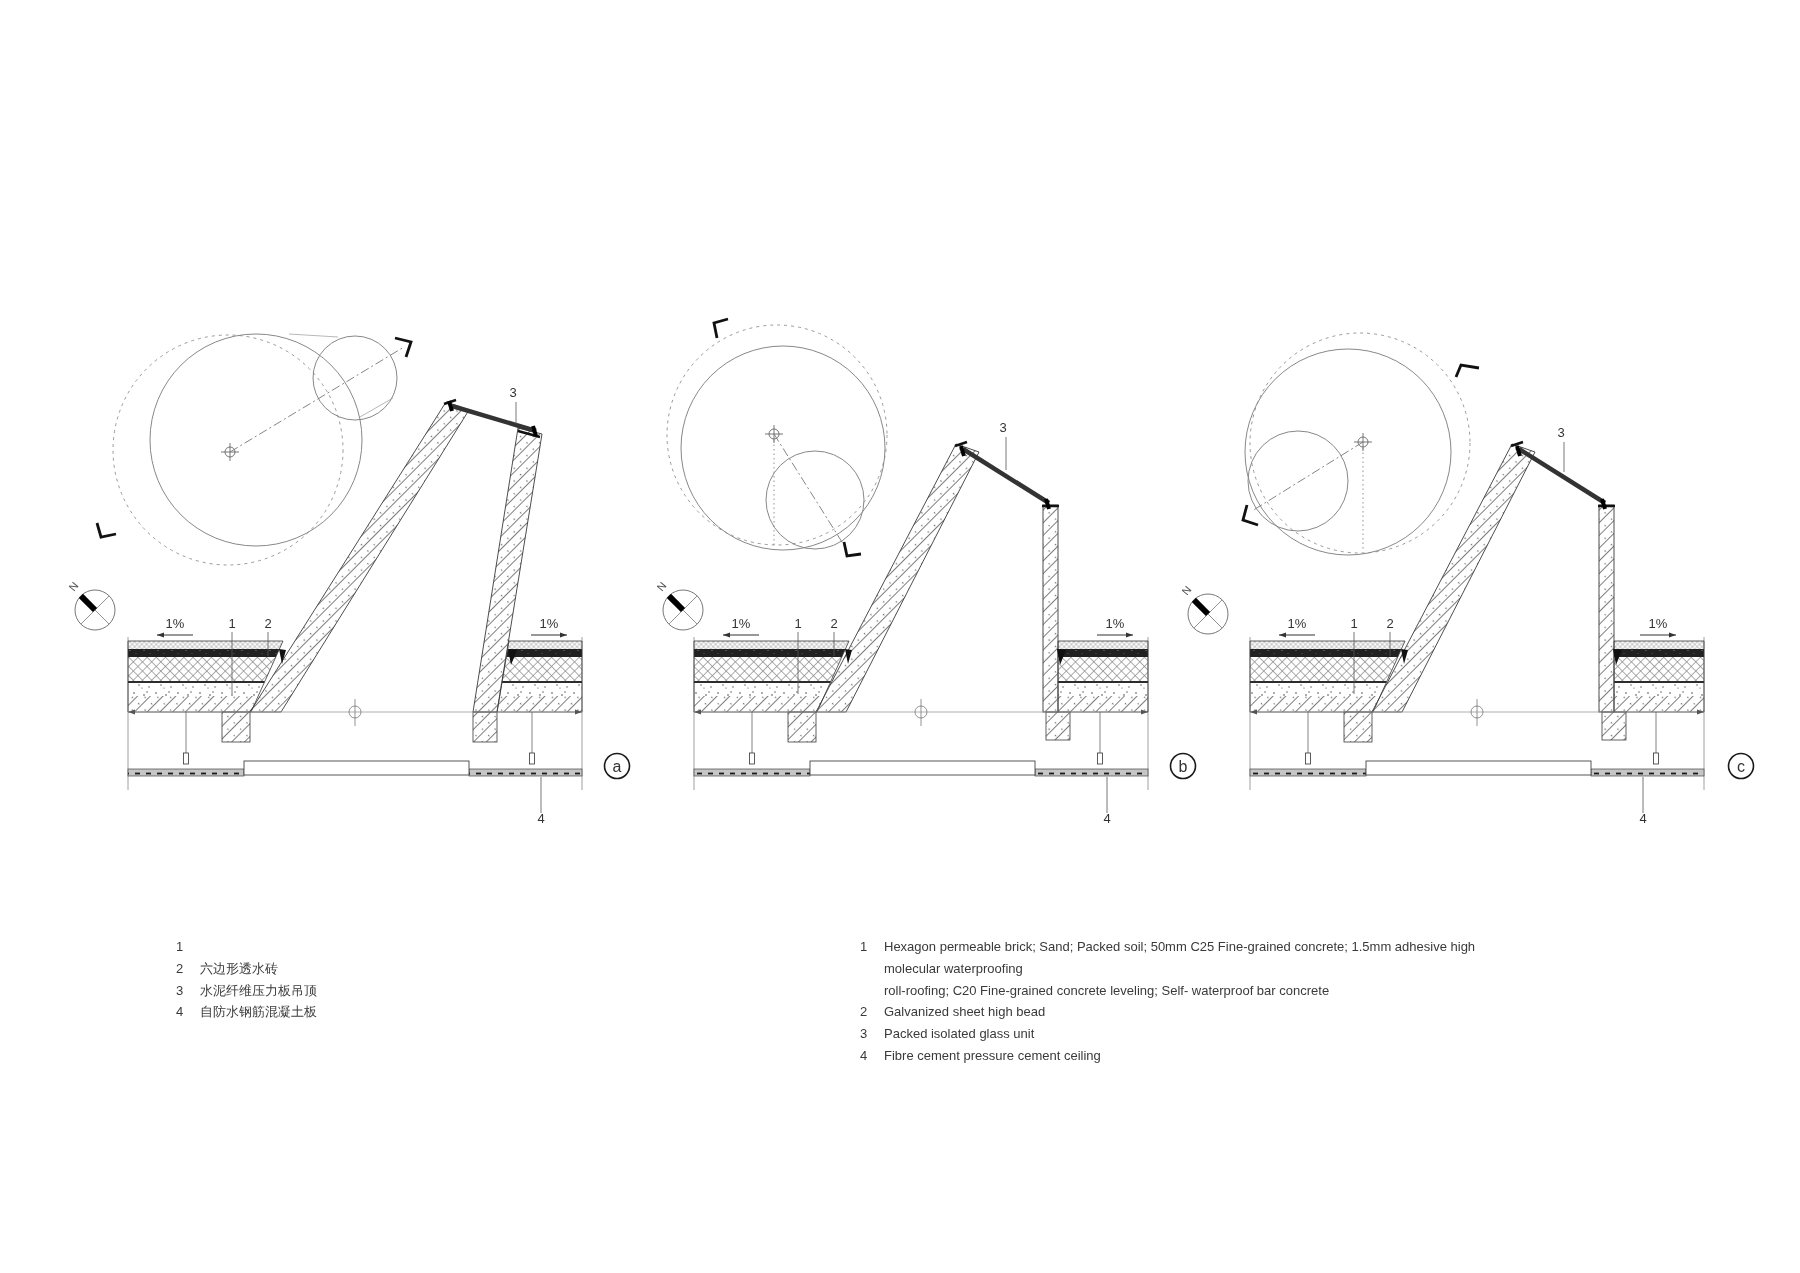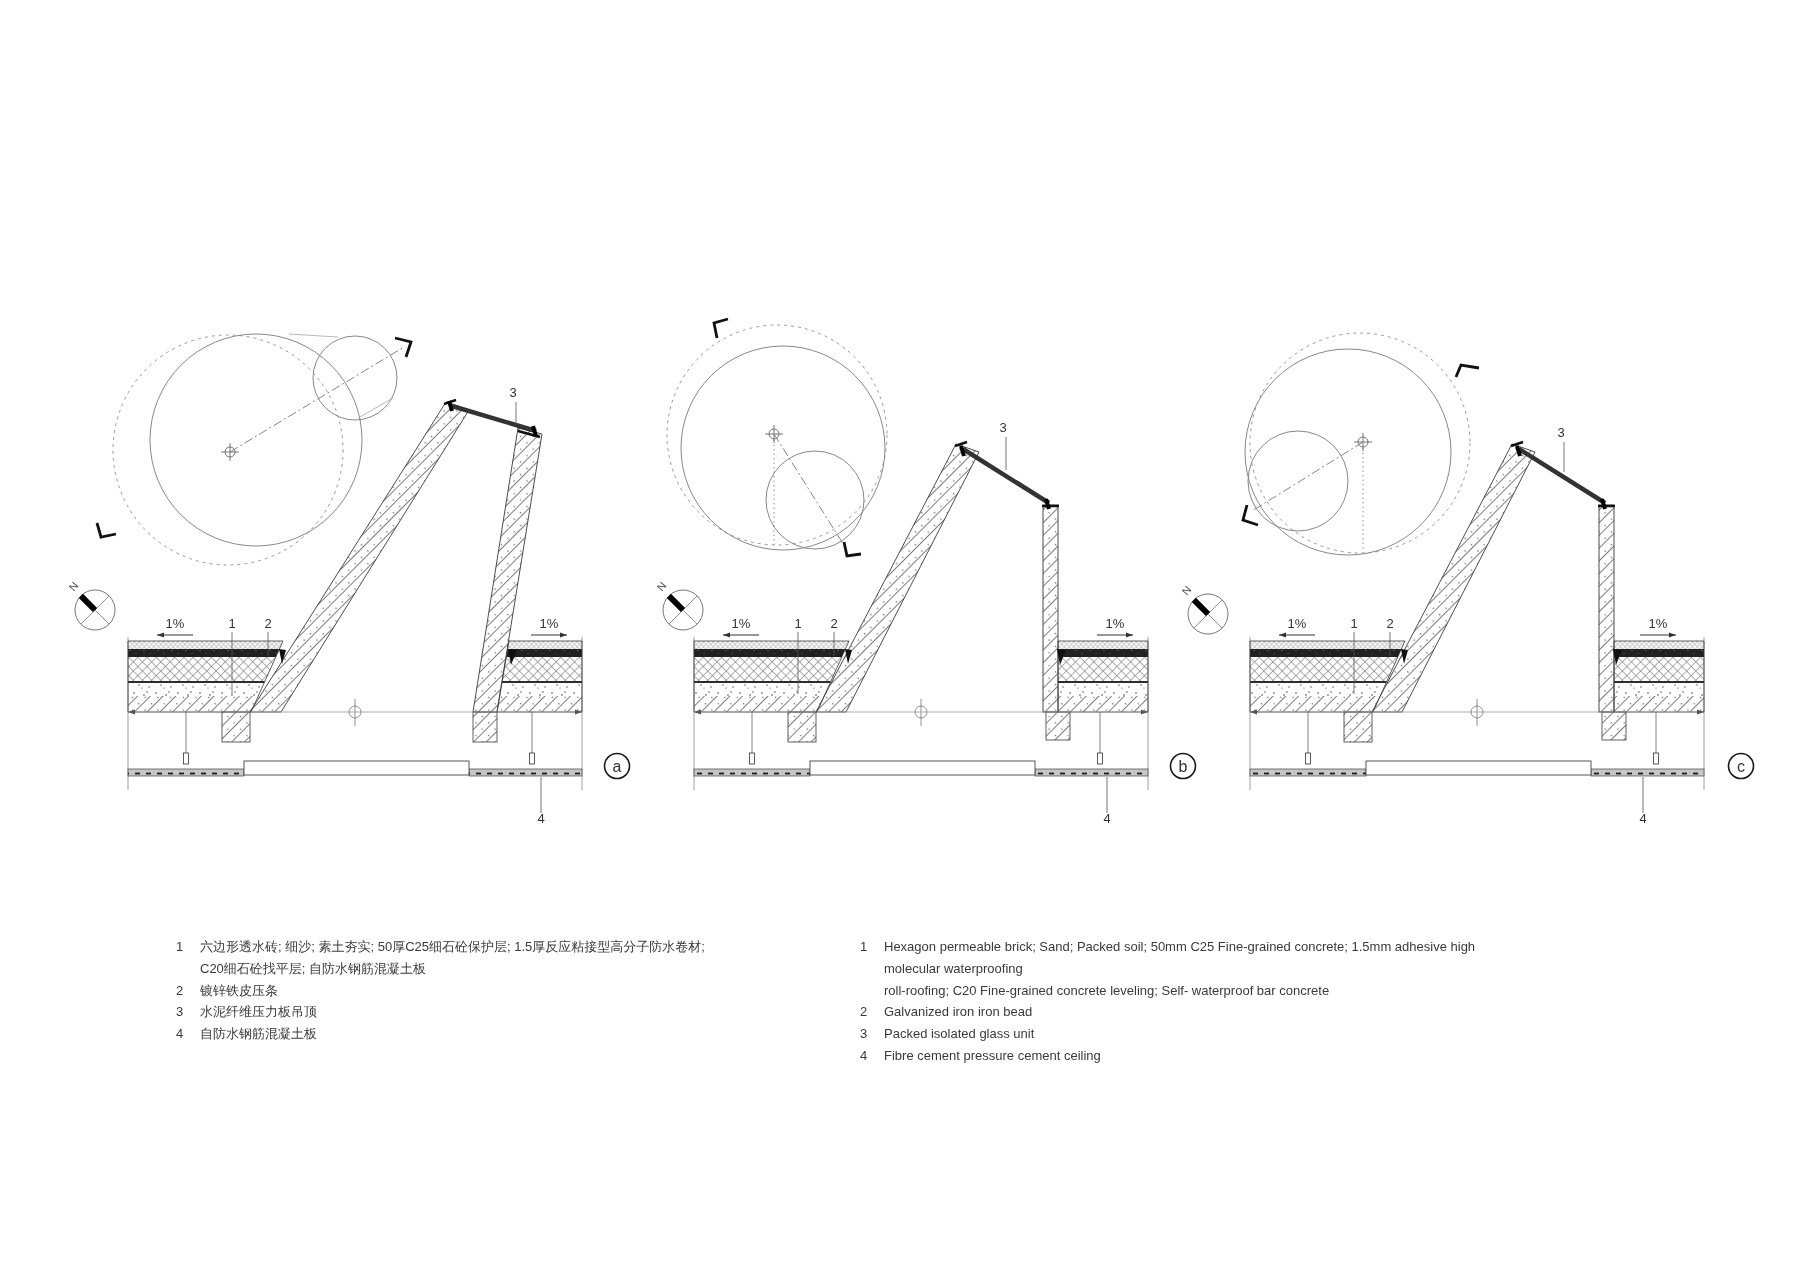--- a/index.html
+++ b/index.html
@@ -283,46 +283,44 @@
     <text class="lbl" x="1643" y="823" text-anchor="middle">4</text>
     <line x1="1643" y1="813" x2="1643" y2="777" stroke="#555" stroke-width="0.8"></line>
     <circle cx="1741" cy="766" r="12.5" fill="none" stroke="#1a1a1a" stroke-width="1.6"></circle>
     <text class="letter" x="1741" y="772" text-anchor="middle">c</text>
   </g>
 </svg>
 
   <div class="legend legend-cn">
     <div class="row">
       <span class="no">1</span>
-      <span class="txt">六边形透水砖; 细沙; 素土夯实; 50厚C25细石砼保护层; 1.5厚反应粘接型高分子防水卷材;
-C20细石砼找平层; 自防水钢筋混凝土板</span>
     </div>
     <div class="row">
       <span class="no">2</span>
-      <span class="txt">镀锌铁皮压条</span>
+      <span class="txt">六边形透水砖</span>
     </div>
     <div class="row">
       <span class="no">3</span>
       <span class="txt">水泥纤维压力板吊顶</span>
     </div>
     <div class="row">
       <span class="no">4</span>
       <span class="txt">自防水钢筋混凝土板</span>
     </div>
   </div>
 
   <div class="legend legend-en">
     <div class="row">
       <span class="no">1</span>
       <span class="txt">Hexagon permeable brick; Sand; Packed soil; 50mm C25 Fine-grained concrete; 1.5mm adhesive high molecular waterproofing
 roll-roofing; C20 Fine-grained concrete leveling; Self- waterproof bar concrete</span>
     </div>
     <div class="row">
       <span class="no">2</span>
-      <span class="txt">Galvanized iron iron bead</span>
+      <span class="txt">Galvanized sheet high bead</span>
     </div>
     <div class="row">
       <span class="no">3</span>
       <span class="txt">Packed isolated glass unit</span>
     </div>
     <div class="row">
       <span class="no">4</span>
       <span class="txt">Fibre cement pressure cement ceiling</span>
     </div>
   </div>

